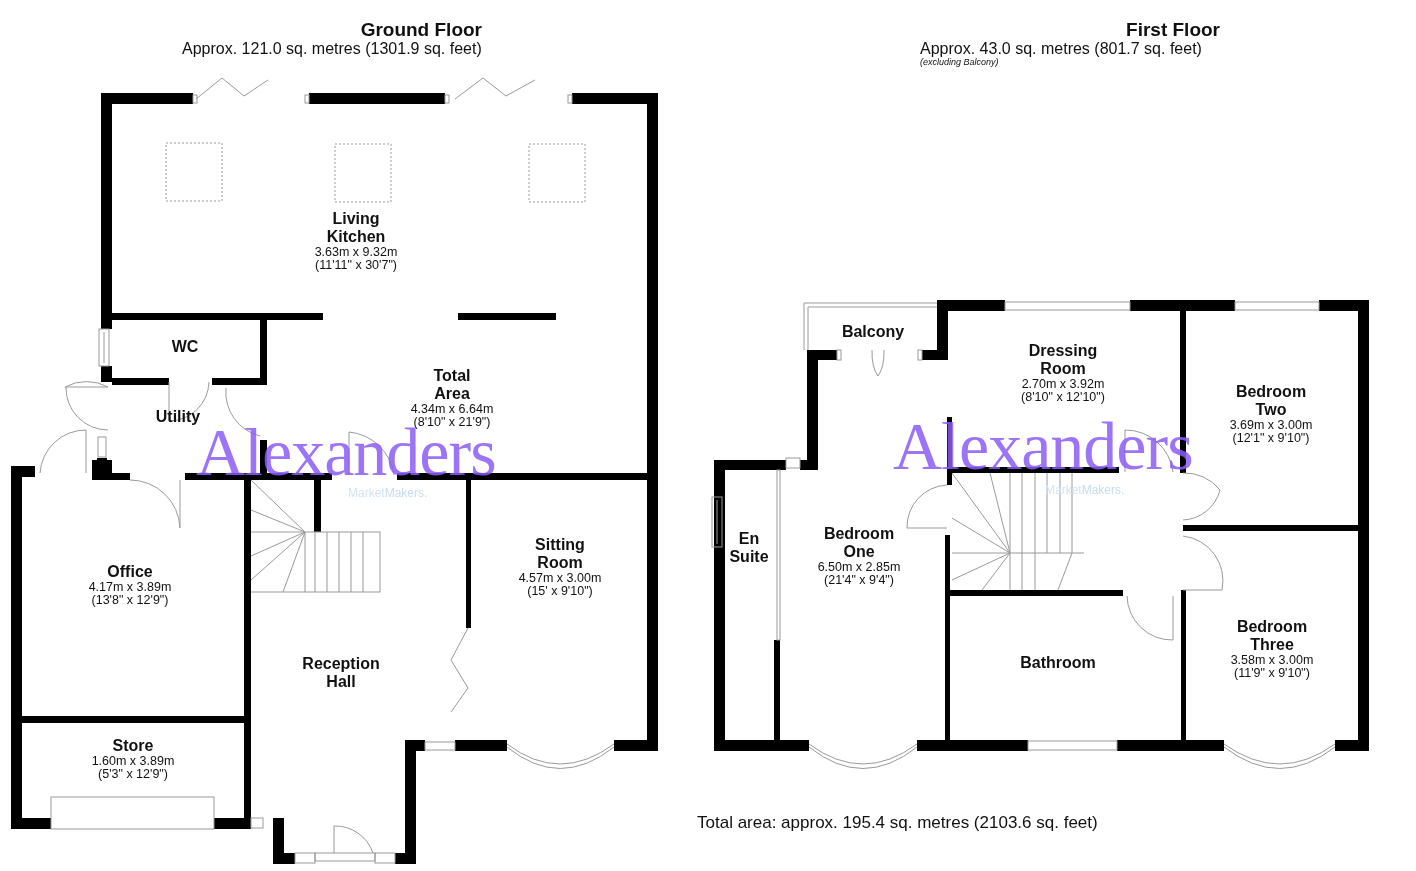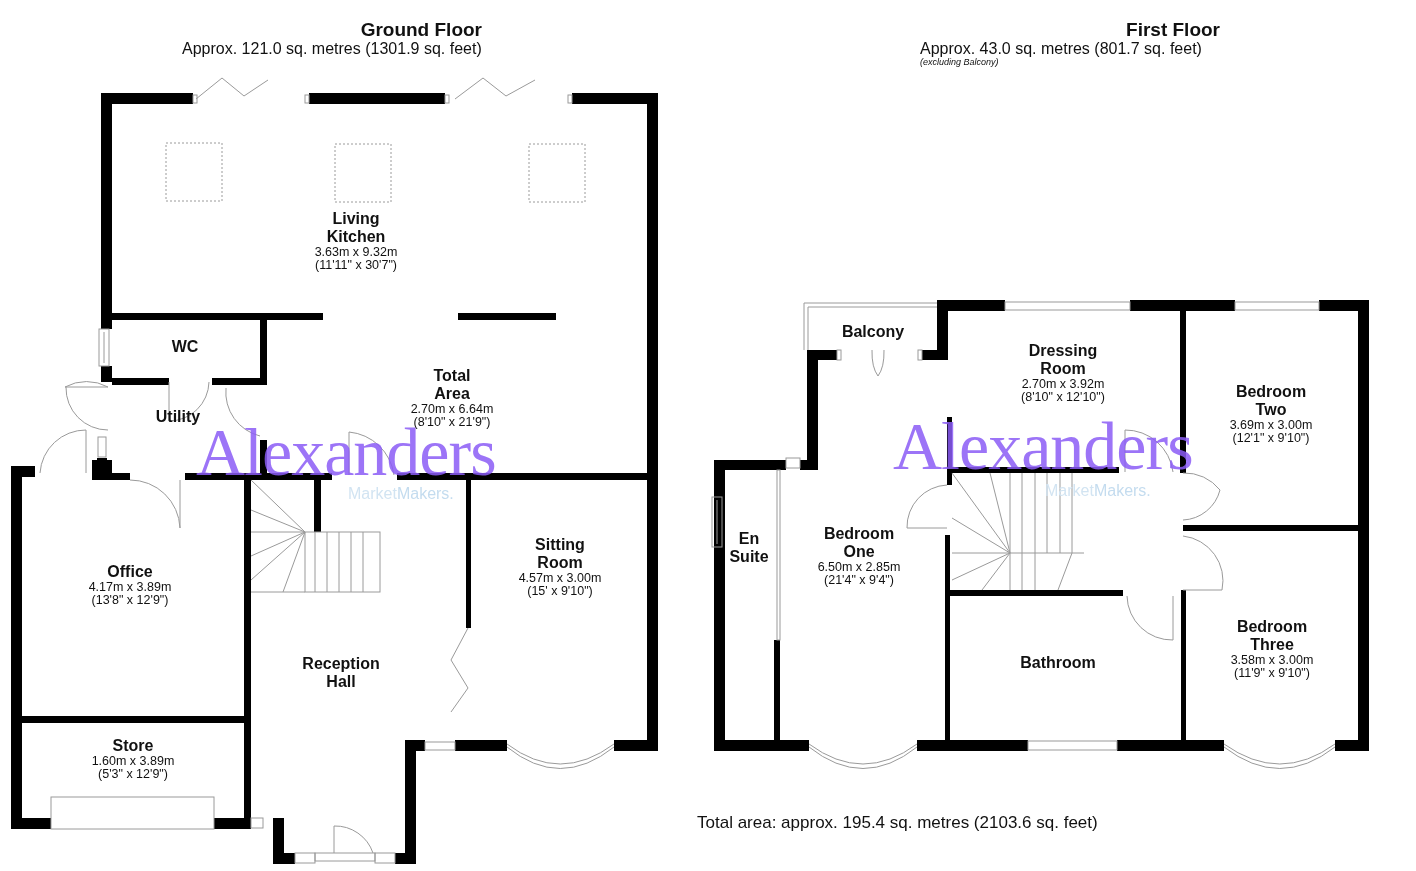--- a/index.html
+++ b/index.html
@@ -6,21 +6,21 @@
   body { width: 1416px; height: 871px; position: relative; overflow: hidden; font-family: "Liberation Sans", sans-serif; color: #111; }
   .plan { position: absolute; left: 0; top: 0; width: 1416px; height: 871px; }
   .floor-title { position: absolute; text-align: right; font-weight: bold; font-size: 19px; line-height: 20px; }
   .floor-sub { position: absolute; text-align: left; font-size: 16px; line-height: 13px; }
   .floor-note { position: absolute; text-align: left; font-size: 9px; line-height: 10px; font-style: italic; }
   .room { position: absolute; text-align: center; transform: translateX(-50%); white-space: nowrap; }
   .room .name { font-weight: bold; font-size: 16px; line-height: 18px; }
   .room .dim { font-size: 12.5px; line-height: 13px; }
   .total { position: absolute; left: 697px; top: 813px; font-size: 17px; }
   .wm { position: absolute; font-family: "Liberation Serif", serif; color: #8b5cf6; font-size: 68px; line-height: 68px; letter-spacing: -1px; pointer-events: none; opacity: 0.85; }
-  .wm-sub { position: absolute; font-family: "Liberation Sans", sans-serif; color: #d2e4f2; font-size: 16px; line-height: 17px; pointer-events: none; }
+  .wm-sub { position: absolute; font-family: "Liberation Sans", sans-serif; color: #d2e4f2; font-size: 12px; line-height: 17px; pointer-events: none; }
   .wm-sub b { font-weight: normal; color: #c4dcef; }
 </style>
 </head>
 <body>
 
 <svg class="plan" viewBox="0 0 1416 871" xmlns="http://www.w3.org/2000/svg">
 
   <g fill="#000">
 
     <rect x="101" y="93" width="92" height="11"></rect>
@@ -241,21 +241,21 @@
   <div class="dim">(11'11" x 30'7")</div>
 </div>
 
 <div class="room" style="left:185px; top:338px;">
   <div class="name">WC</div>
 </div>
 
 <div class="room" style="left:452px; top:367px;">
   <div class="name">Total</div>
   <div class="name">Area</div>
-  <div class="dim">2.70m x 6.64m</div>
+  <div class="dim">4.34m x 6.64m</div>
   <div class="dim">(8'10" x 21'9")</div>
 </div>
 
 <div class="room" style="left:178px; top:408px;">
   <div class="name">Utility</div>
 </div>
 
 <div class="room" style="left:130px; top:563px;text-align:center;">
   <div class="name">Office</div>
   <div class="dim">4.17m x 3.89m</div>

